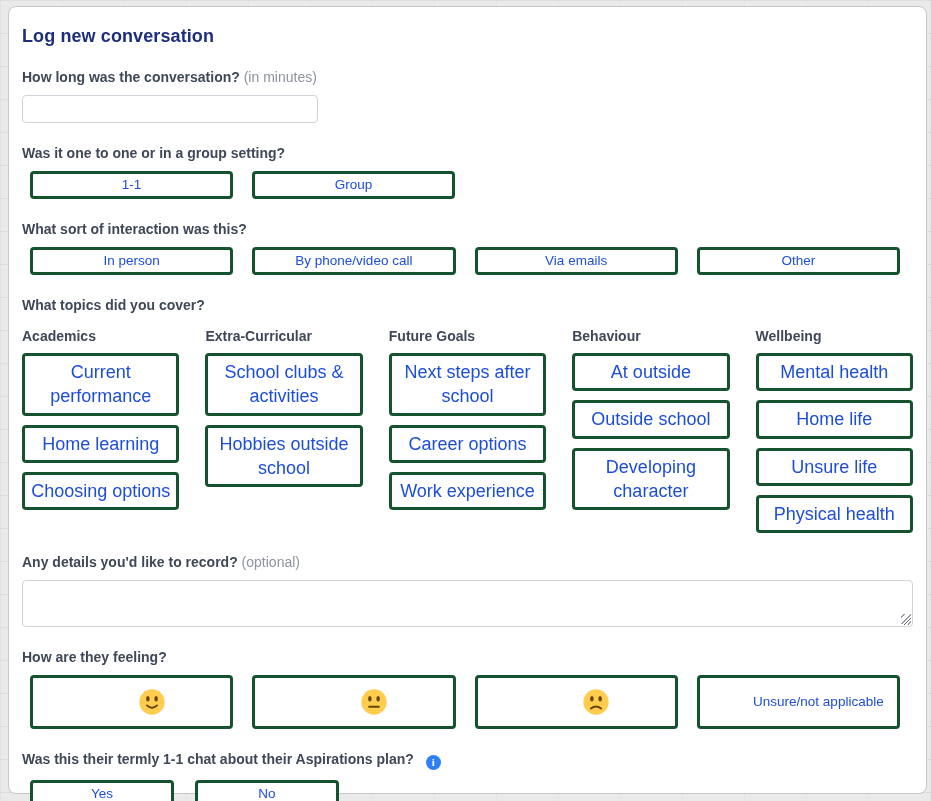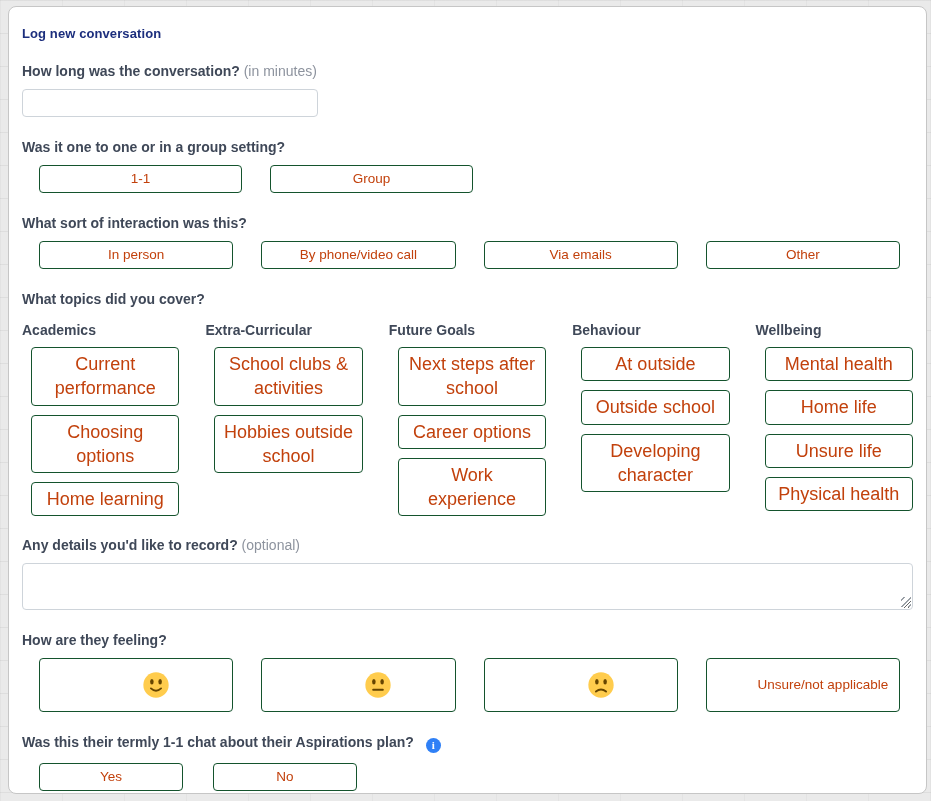--- a/index.html
+++ b/index.html
@@ -16,21 +16,21 @@
     position: absolute;
     left: 8px; top: 6px;
     width: 919px; height: 788px;
     background: #ffffff;
     border: 1px solid #c6c6c6;
     border-radius: 8px;
     padding: 11px 13px 14px 13px;
   }
   h1.title {
     color: #1c2e7d;
-    font-size: 13px;
+    font-size: 18px;
     font-weight: bold;
     margin: 8px 0 0 0;
     letter-spacing: 0.1px;
   }
   .section { margin-top: 22px; }
   .qlabel {
     font-size: 14px;
     color: #3f4858;
     margin-bottom: 10px;
   }
@@ -46,33 +46,32 @@
     color: #3f4858;
     outline: none;
   }
   .btn-row {
     display: flex;
     gap: 19px;
     margin: 0 13px 0 8px;
   }
   .obtn {
     background: #ffffff;
-    border: 1px solid #14532d;
-    border-radius: 4px;
-    color: #c2410c;
+    border: 3px solid #14532d;
+    border-radius: 4px;
+    color: #1d4ed8;
     font-family: "Liberation Sans", sans-serif;
     font-size: 13.5px;
     height: 28px;
     display: flex;
     align-items: center;
     justify-content: center;
     text-align: center;
     cursor: pointer;
     line-height: 1.35;
-    margin-left: 9px;
   }
   .w203 { width: 203px; flex: none; }
   .w144 { width: 144px; flex: none; }
   .grow { flex: 1 1 0; }
   .row-gap21 { gap: 21px; }
   .topics-grid {
     margin-top: 15px;
     display: grid;
     grid-template-columns: repeat(5, 1fr);
     column-gap: 26px;
@@ -180,22 +179,22 @@
 
   <div class="section">
     <div class="qlabel">
       <span class="bold">What topics did you cover?</span>
     </div>
     <div class="topics-grid">
 
       <div class="topic-col">
         <div class="topic-head">Academics</div>
         <button class="obtn">Current performance</button>
+        <button class="obtn">Home learning</button>
         <button class="obtn">Choosing options</button>
-        <button class="obtn">Home learning</button>
       </div>
 
       <div class="topic-col">
         <div class="topic-head">Extra-Curricular</div>
         <button class="obtn">School clubs &amp; activities</button>
         <button class="obtn">Hobbies outside school</button>
       </div>
 
       <div class="topic-col">
         <div class="topic-head">Future Goals</div>

